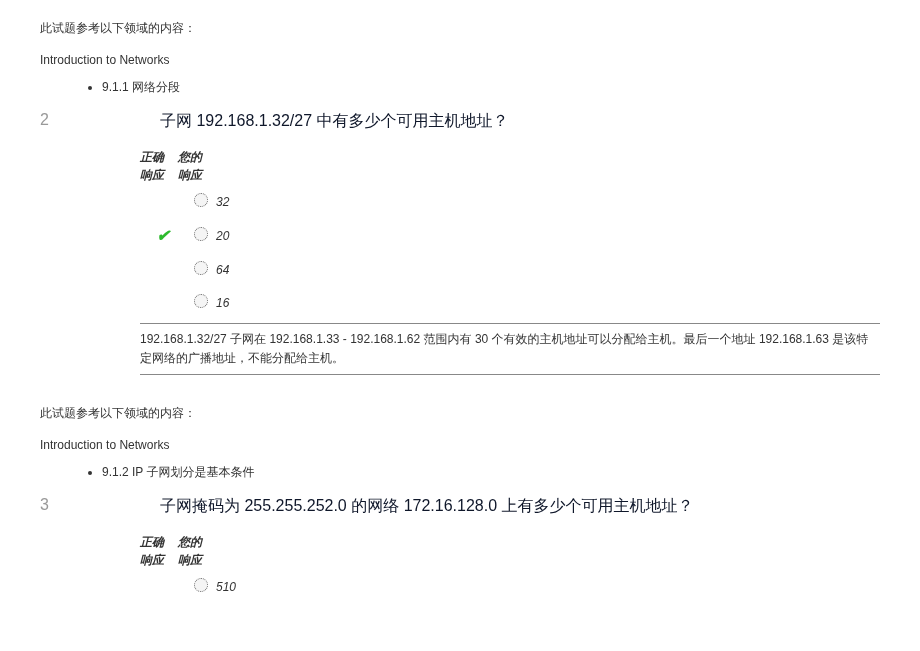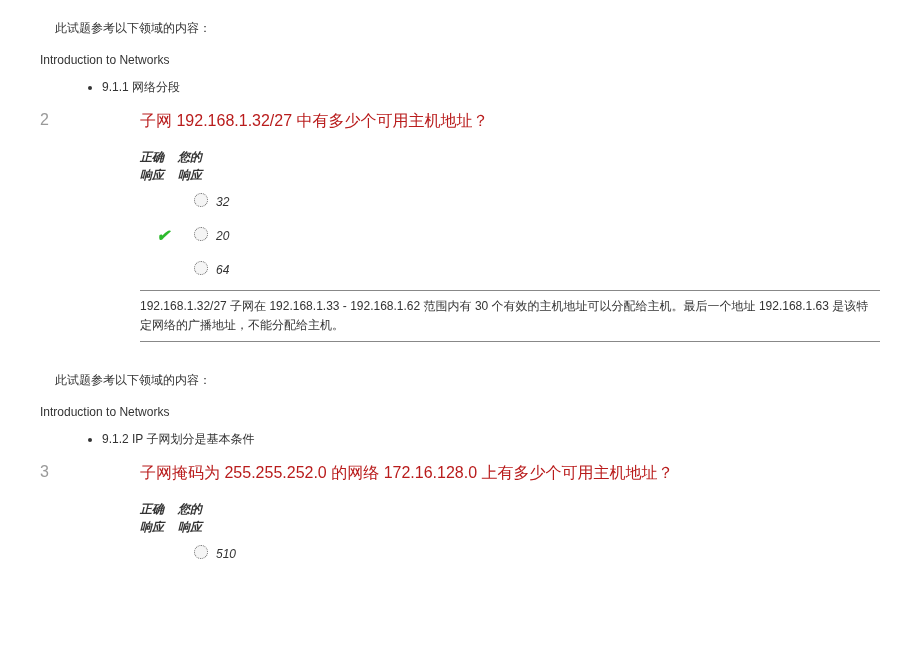--- a/index.html
+++ b/index.html
@@ -7,21 +7,21 @@
       font-size: 12px;
       color: #333;
       margin: 0;
       padding: 20px 40px;
       background: #fff;
     }
     .domain-section {
       margin-bottom: 15px;
     }
     .domain-intro {
-      margin: 0 0 5px 15px;
+      margin: 0 0 5px 0;
     }
     .domain-name {
       margin: 16px 0 10px 0;
     }
     .domain-list {
       list-style-type: disc;
       padding-left: 50px;
       margin: 10px 0;
     }
     .domain-list li {
@@ -36,23 +36,24 @@
       width: 100px;
       font-size: 16px;
       color: #999;
       padding-top: 0;
     }
     .question-body {
       flex: 1;
     }
     .question-text {
       font-size: 16px;
-      color: #b91c1c;
+      color: #0f172a;
       margin-bottom: 15px;
       font-weight: normal;
+      margin-left: 20px;
     }
     .answer-table {
       border-collapse: collapse;
       font-style: italic;
     }
     .answer-header .col-correct,
     .answer-header .col-your {
       font-size: 12px;
       font-weight: bold;
       color: #333;
@@ -137,20 +138,25 @@
       <tr class="answer-row">
         <td class="col-correct"><span class="checkmark">✔</span></td>
         <td class="col-your"><span class="radio-icon"></span></td>
         <td class="col-label">20</td>
       </tr>
       <tr class="answer-row">
         <td class="col-correct"></td>
         <td class="col-your"><span class="radio-icon"></span></td>
         <td class="col-label">64</td>
       </tr>
+      <tr class="answer-row">
+        <td class="col-correct"></td>
+        <td class="col-your"><span class="radio-icon"></span></td>
+        <td class="col-label">16</td>
+      </tr>
     </tbody>
       </table>
     <div class="explanation">192.168.1.32/27 子网在 192.168.1.33 - 192.168.1.62 范围内有 30 个有效的主机地址可以分配给主机。最后一个地址 192.168.1.63 是该特定网络的广播地址，不能分配给主机。</div>
   </div>
 </div>
 
 <div class="spacer"></div>
 
 <div class="domain-section">
   <p class="domain-intro">此试题参考以下领域的内容：</p>

